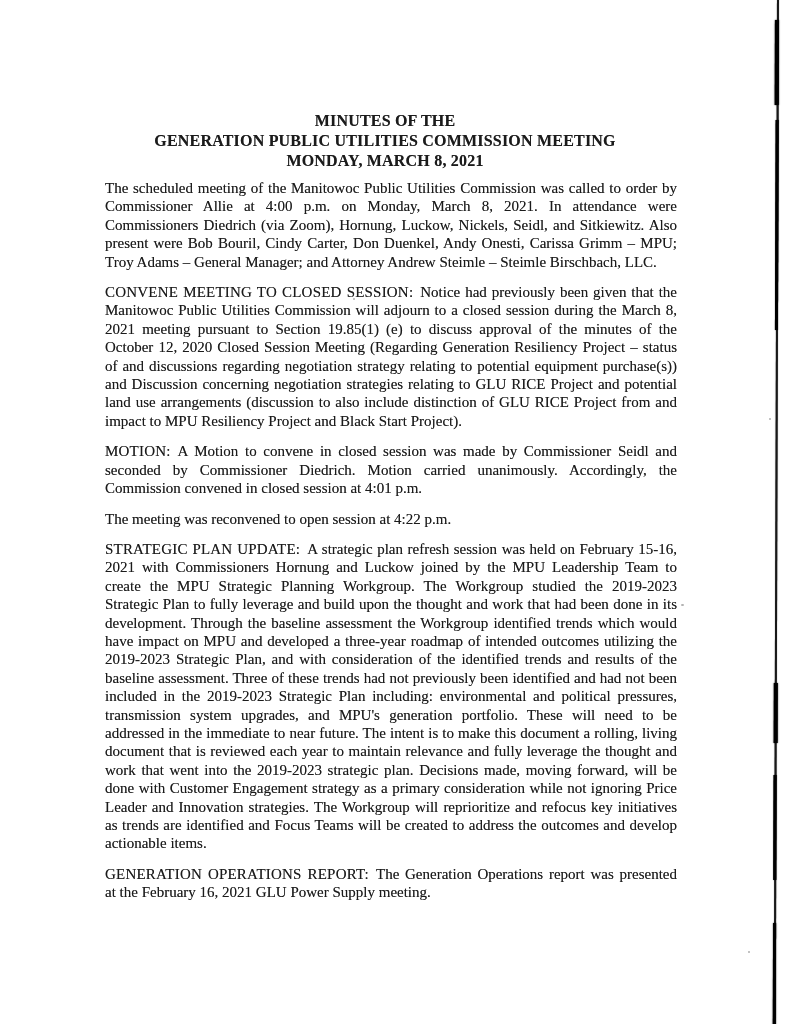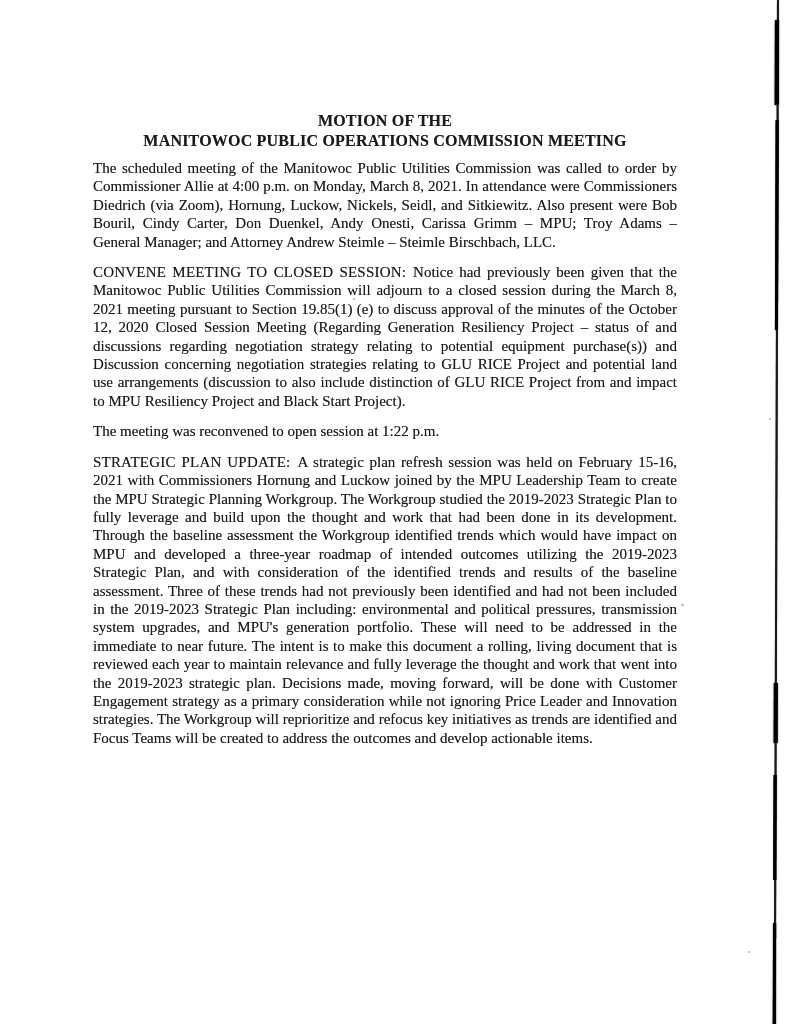--- a/index.html
+++ b/index.html
@@ -30,21 +30,21 @@
   }
   .title-block {
     text-align: center;
     font-weight: bold;
     font-size: 16px;
     line-height: 20px;
     letter-spacing: 0.2px;
     margin-bottom: 8px;
   }
   .para {
-    margin: 0 0 12px 0;
+    margin: 0 0 12px 12px;
     font-size: 15px;
     line-height: 18.4px;
     text-align: justify;
   }
   .para .h {
     font-weight: normal;
     letter-spacing: 0.2px;
   }
   .para .h:not(:empty) {
     margin-right: 7px;
@@ -84,35 +84,38 @@
   .speck.s4 { left: 681px; top: 604px; width: 3px; height: 1.5px; }
 </style>
 </head>
 <body>
 
 <div class="page">
 
   <div class="doc" style="color: rgb(27, 27, 27);">
 
     <div class="title-block">
-      <div>MOTION OF THE</div>
-      <div>MANITOWOC PUBLIC OPERATIONS COMMISSION MEETING</div>
+      <div>MINUTES OF THE</div>
+      <div>GENERATION PUBLIC UTILITIES COMMISSION MEETING</div>
+      <div>MONDAY, MARCH 8, 2021</div>
     </div>
 
     <p class="para"><span class="h"></span><span class="t">The scheduled meeting of the Manitowoc Public Utilities Commission was called to order by Commissioner Allie at 4:00 p.m. on Monday, March 8, 2021. In attendance were Commissioners Diedrich (via Zoom), Hornung, Luckow, Nickels, Seidl, and Sitkiewitz. Also present were Bob Bouril, Cindy Carter, Don Duenkel, Andy Onesti, Carissa Grimm – MPU; Troy Adams – General Manager; and Attorney Andrew Steimle – Steimle Birschbach, LLC.</span></p>
 
 
     <p class="para"><span class="h">CONVENE MEETING TO CLOSED SESSION:</span><span class="t">Notice had previously been given that the Manitowoc Public Utilities Commission will adjourn to a closed session during the March 8, 2021 meeting pursuant to Section 19.85(1) (e) to discuss approval of the minutes of the October 12, 2020 Closed Session Meeting (Regarding Generation Resiliency Project – status of and discussions regarding negotiation strategy relating to potential equipment purchase(s)) and Discussion concerning negotiation strategies relating to GLU RICE Project and potential land use arrangements (discussion to also include distinction of GLU RICE Project from and impact to MPU Resiliency Project and Black Start Project).</span></p>
 
+    <p class="para"><span class="h">MOTION:</span><span class="t">A Motion to convene in closed session was made by Commissioner Seidl and seconded by Commissioner Diedrich. Motion carried unanimously. Accordingly, the Commission convened in closed session at 4:01 p.m.</span></p>
 
-    <p class="para"><span class="h"></span><span class="t">The meeting was reconvened to open session at 1:22 p.m.</span></p>
+    <p class="para"><span class="h"></span><span class="t">The meeting was reconvened to open session at 4:22 p.m.</span></p>
 
 
     <p class="para"><span class="h">STRATEGIC PLAN UPDATE:</span><span class="t">A strategic plan refresh session was held on February 15-16, 2021 with Commissioners Hornung and Luckow joined by the MPU Leadership Team to create the MPU Strategic Planning Workgroup. The Workgroup studied the 2019-2023 Strategic Plan to fully leverage and build upon the thought and work that had been done in its development. Through the baseline assessment the Workgroup identified trends which would have impact on MPU and developed a three-year roadmap of intended outcomes utilizing the 2019-2023 Strategic Plan, and with consideration of the identified trends and results of the baseline assessment. Three of these trends had not previously been identified and had not been included in the 2019-2023 Strategic Plan including: environmental and political pressures, transmission system upgrades, and MPU's generation portfolio. These will need to be addressed in the immediate to near future. The intent is to make this document a rolling, living document that is reviewed each year to maintain relevance and fully leverage the thought and work that went into the 2019-2023 strategic plan. Decisions made, moving forward, will be done with Customer Engagement strategy as a primary consideration while not ignoring Price Leader and Innovation strategies. The Workgroup will reprioritize and refocus key initiatives as trends are identified and Focus Teams will be created to address the outcomes and develop actionable items.</span></p>
 
+    <p class="para"><span class="h">GENERATION OPERATIONS REPORT:</span><span class="t">The Generation Operations report was presented at the February 16, 2021 GLU Power Supply meeting.</span></p>
 
   </div>
 
   <div class="scanline">
     <i class="blob b1"></i>
     <i class="blob b2"></i>
     <i class="blob b3"></i>
     <i class="blob b4"></i>
     <i class="blob b5"></i>
   </div>

